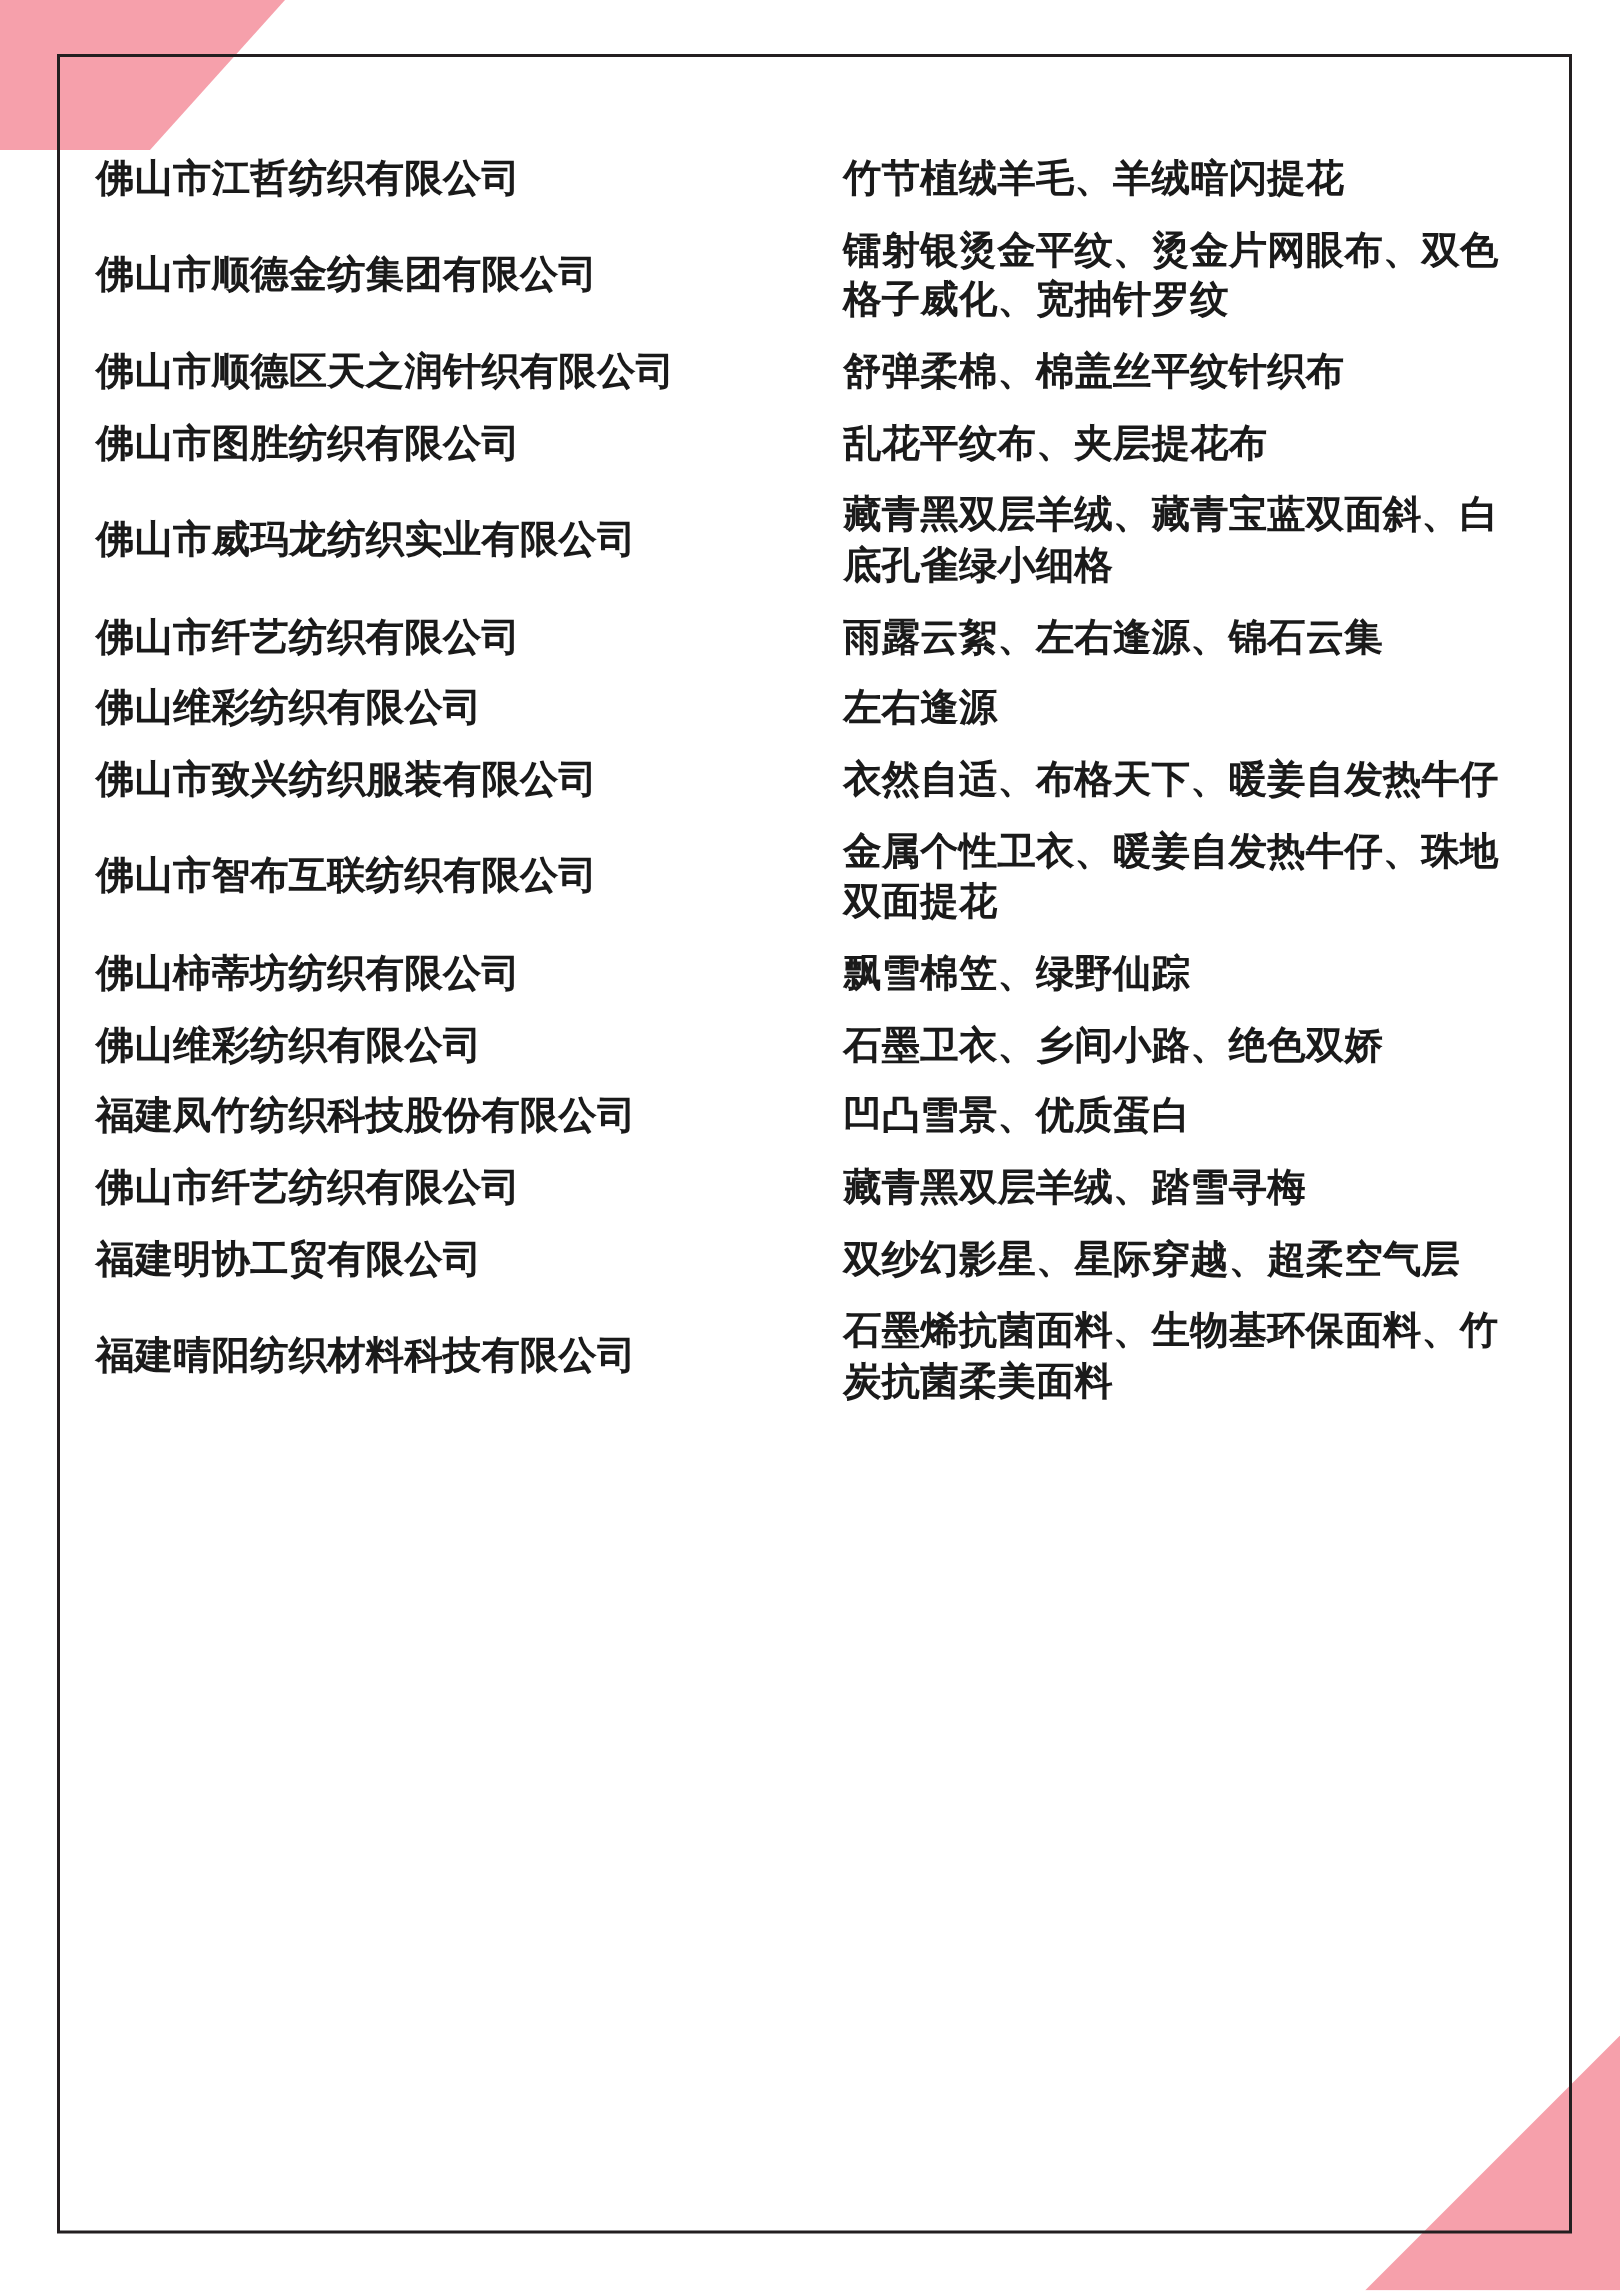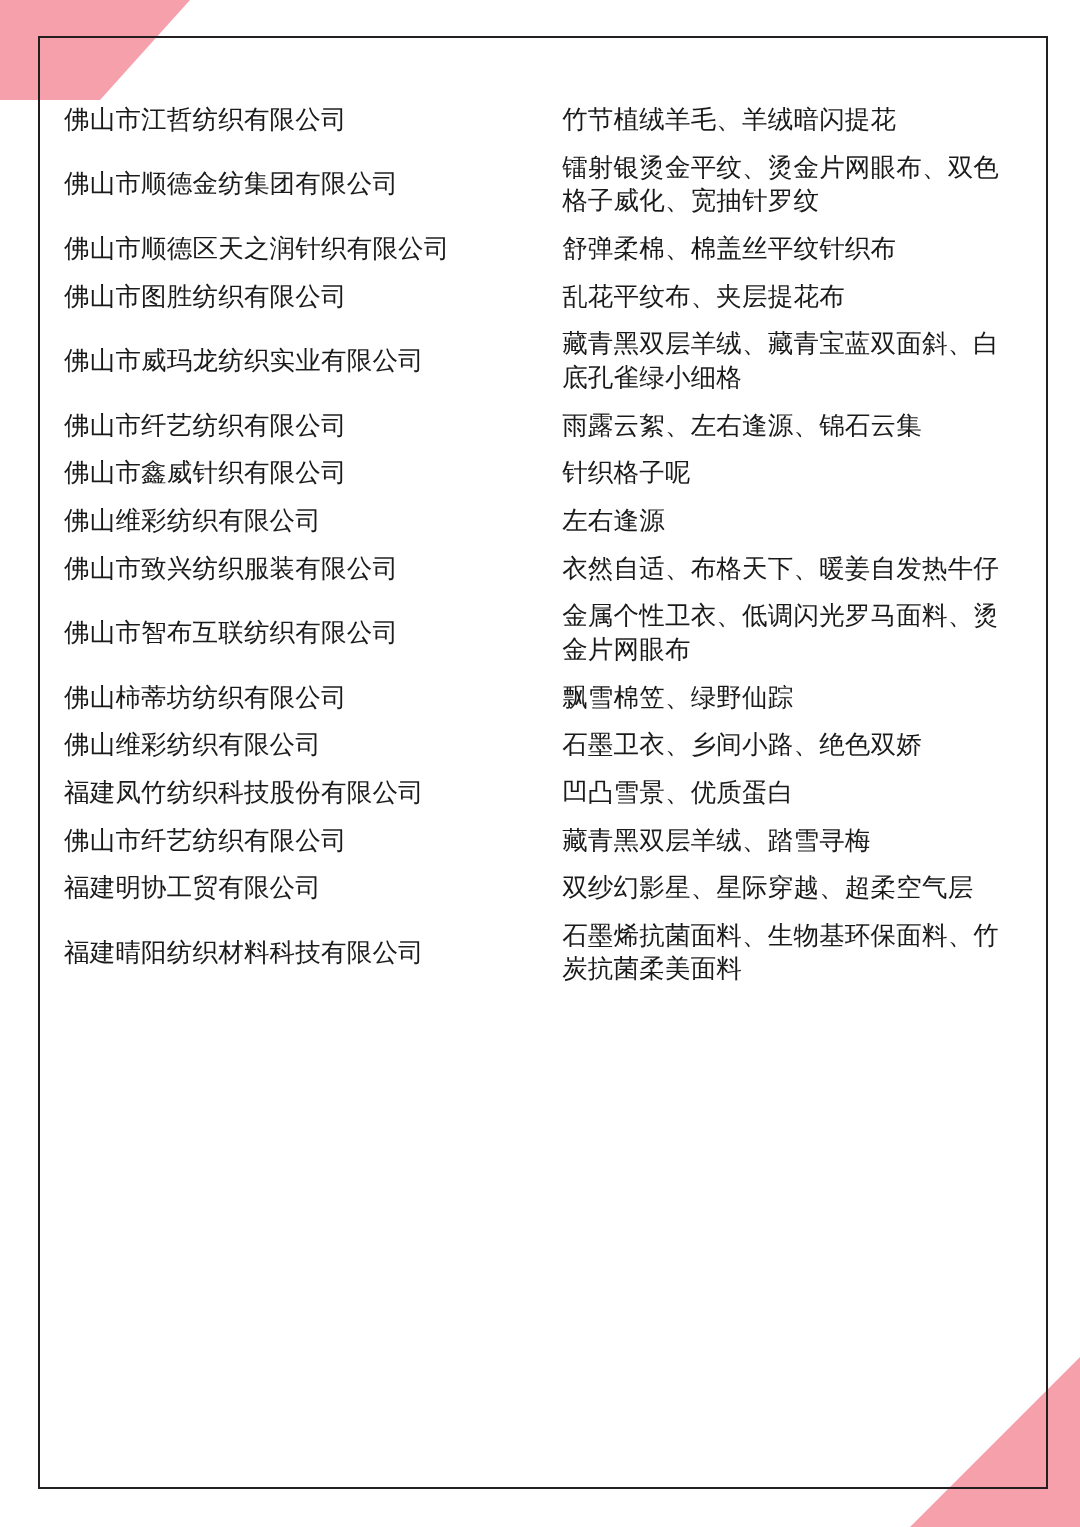--- a/index.html
+++ b/index.html
@@ -61,21 +61,21 @@
     width: 100%;
     border-collapse: collapse;
     table-layout: fixed;
   }
   table.listing td {
     vertical-align: middle;
     padding: 7px 0;
     color: #1a1a1a;
     font-size: 25.5px;
     line-height: 1.32;
-    font-weight: 400;
+    font-weight: 700;
     letter-spacing: 0.2px;
   }
   td.col-company {
     width: 52%;
     padding-right: 18px;
   }
   td.col-product {
     width: 48%;
     padding-left: 4px;
   }
@@ -109,34 +109,30 @@
       </tr>
       <tr>
         <td class="col-company">佛山市威玛龙纺织实业有限公司</td>
         <td class="col-product">藏青黑双层羊绒、藏青宝蓝双面斜、白底孔雀绿小细格</td>
       </tr>
       <tr>
         <td class="col-company">佛山市纤艺纺织有限公司</td>
         <td class="col-product">雨露云絮、左右逢源、锦石云集</td>
       </tr>
       <tr>
-        <td class="col-company">佛山市鑫威针织有限公司</td>
-        <td class="col-product">针织格子呢</td>
-      </tr>
-      <tr>
         <td class="col-company">佛山维彩纺织有限公司</td>
         <td class="col-product">左右逢源</td>
       </tr>
       <tr>
         <td class="col-company">佛山市致兴纺织服装有限公司</td>
         <td class="col-product">衣然自适、布格天下、暖姜自发热牛仔</td>
       </tr>
       <tr>
         <td class="col-company">佛山市智布互联纺织有限公司</td>
-        <td class="col-product">金属个性卫衣、低调闪光罗马面料、烫金片网眼布</td>
+        <td class="col-product">金属个性卫衣、暖姜自发热牛仔、珠地双面提花</td>
       </tr>
       <tr>
         <td class="col-company">佛山柿蒂坊纺织有限公司</td>
         <td class="col-product">飘雪棉笠、绿野仙踪</td>
       </tr>
       <tr>
         <td class="col-company">佛山维彩纺织有限公司</td>
         <td class="col-product">石墨卫衣、乡间小路、绝色双娇</td>
       </tr>
       <tr>

